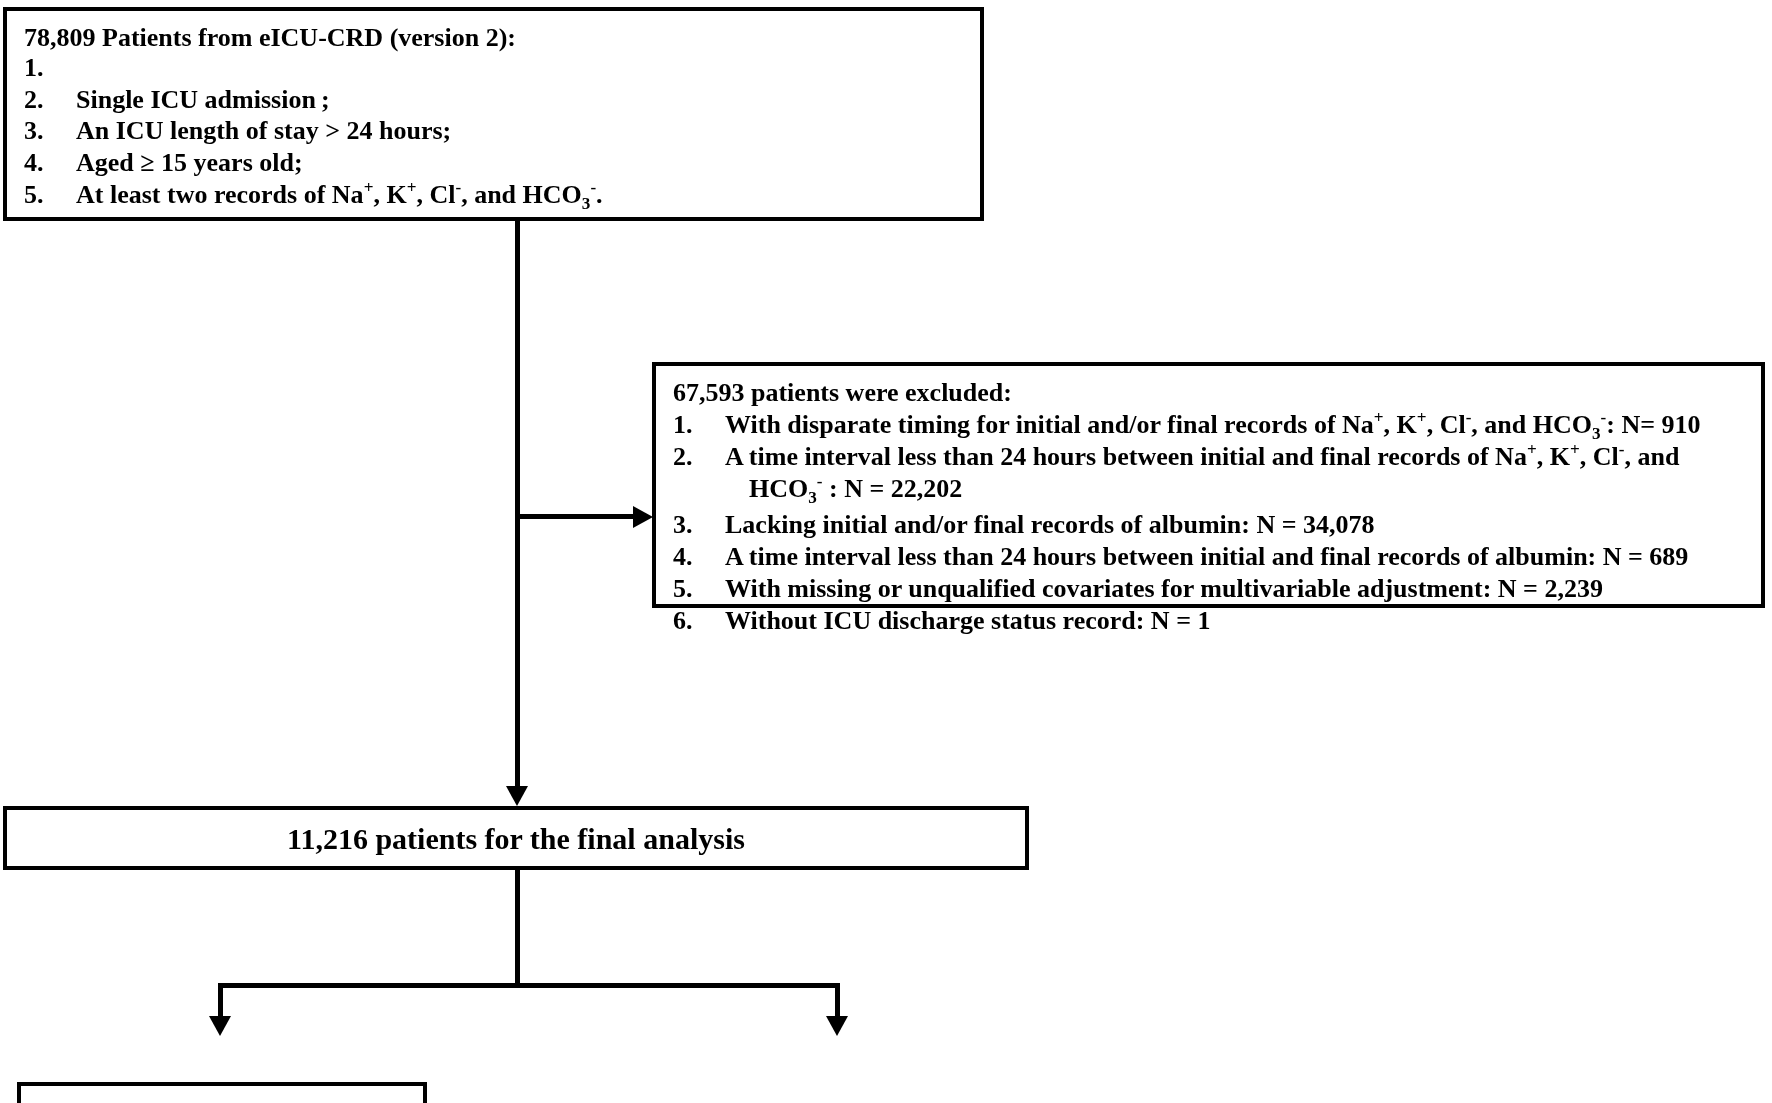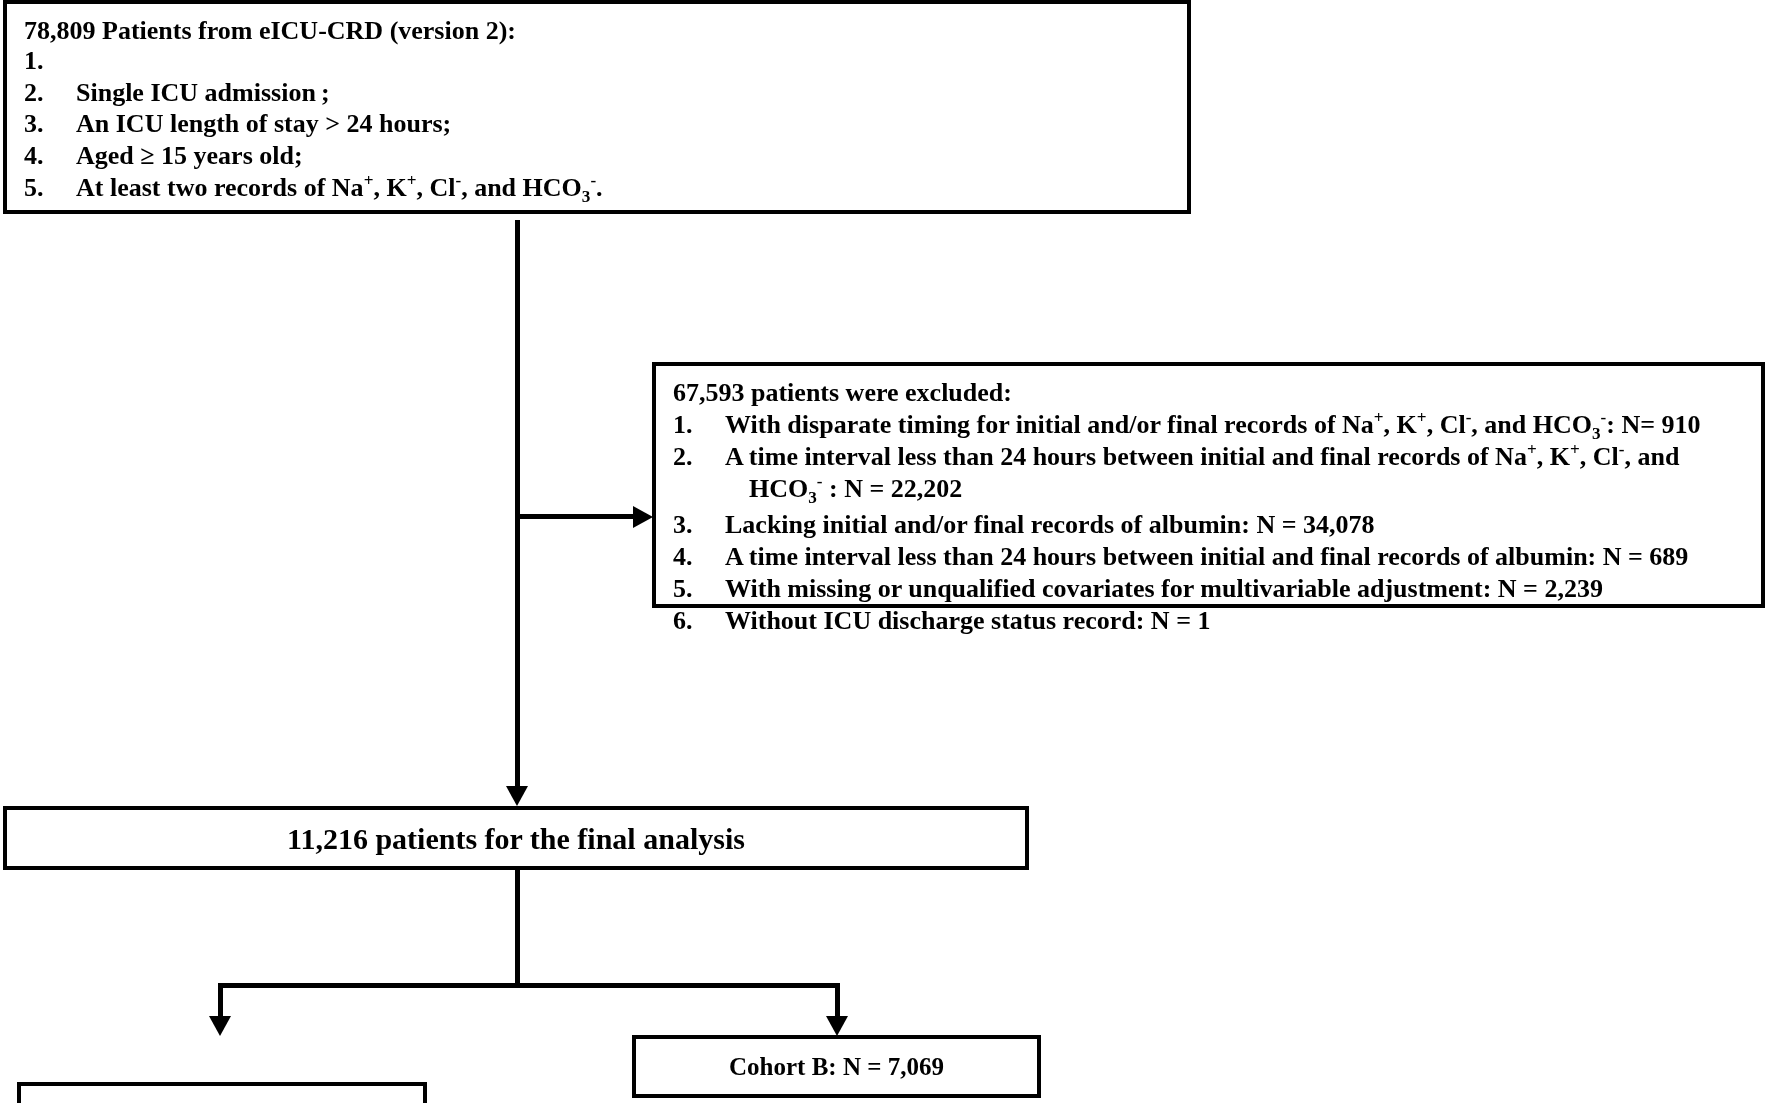--- a/index.html
+++ b/index.html
@@ -21,21 +21,21 @@
   }
 
   
   .box {
     position: absolute;
     box-sizing: border-box;
     border: 4px solid #000000;
     background: #ffffff;
   }
 
-  .box-top      { left: 3px;   top: 0;    width: 1188px; height: 214px; }
+  .box-top      { left: 3px;   top: 7px;    width: 981px; height: 214px; }
   .box-excluded { left: 652px; top: 362px;  width: 1113px; height: 246px; }
   .box-final    { left: 3px;   top: 806px;  width: 1026px; height: 64px;  }
   .box-cohort-a { left: 17px;  top: 1082px; width: 410px;  height: 63px;  }
   .box-cohort-b { left: 632px; top: 1035px; width: 409px;  height: 63px;  }
 
   
   .head-line {
     position: absolute;
     font-weight: bold;
     font-size: 26px;
@@ -186,23 +186,20 @@
   </div>
 
   <div class="box box-final">
     <div class="centered">11,216 patients for the final analysis</div>
   </div>
 
   <div class="box box-cohort-a">
     <div class="centered">Cohort A: N = 4,147</div>
   </div>
 
-  <div class="box box-cohort-b">
-    <div class="centered">Cohort B: N = 7,069</div>
-  </div>
 
   <div class="vline" style="left:515px; top:220px; height:568px;"></div>
   <div class="arrow-down" style="left:506px; top:786px;"></div>
 
   <div class="hline" style="left:515px; top:514px; width:120px;"></div>
   <div class="arrow-right" style="left:633px; top:506px;"></div>
 
   <div class="vline" style="left:515px; top:870px; height:118px;"></div>
   <div class="hline" style="left:218px; top:983px; width:622px;"></div>
 

